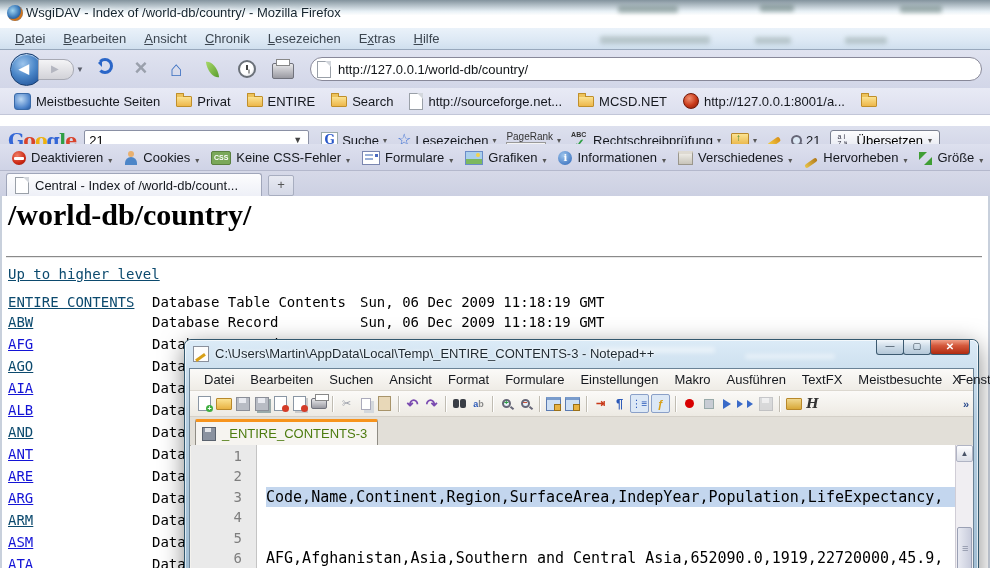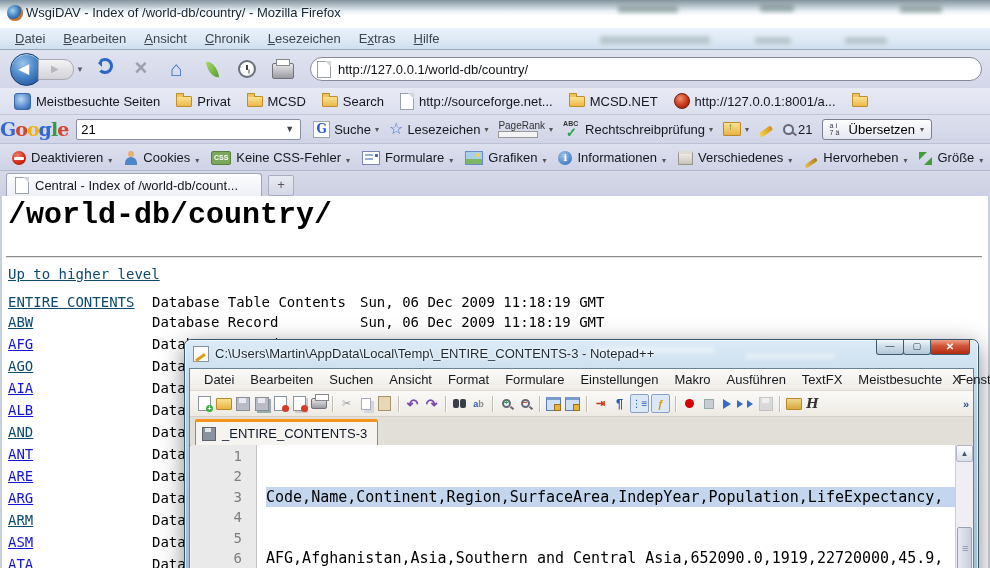--- a/index.html
+++ b/index.html
@@ -66,23 +66,23 @@
   .folder-ico{display:inline-block;width:16px;height:11px;position:relative;border-radius:1px;
     background:linear-gradient(180deg,#fbe291 0%,#edb74a 100%);border:1px solid #c08f2a;box-sizing:border-box;}
   .folder-ico:before{content:"";position:absolute;left:-1px;top:-4px;width:6px;height:3px;
     background:#edc35c;border:1px solid #c08f2a;border-bottom:none;border-radius:1px 1px 0 0;}
   .history-ico{display:inline-block;width:15px;height:15px;border-radius:3px;
     background:radial-gradient(circle at 40% 35%,#bcd8f4 0%,#4a80c8 70%,#2a5a9e 100%);border:1px solid #3a6aa8;}
   .globe-red-ico{display:inline-block;width:14px;height:14px;border-radius:50%;
     background:radial-gradient(circle at 38% 32%,#f09070 0%,#c83818 55%,#801c08 100%);border:1px solid #701808;}
 
   
-  #ff-googlebar{position:absolute;left:0;top:115px;width:990px;height:29px;
+  #ff-googlebar{position:absolute;left:0;top:126px;width:990px;height:29px;
     background:linear-gradient(180deg,#dde0ee 0%,#d0d4e6 100%);border-bottom:1px solid #bcc0d4;
-    display:flex;align-items:center;box-sizing:border-box;}
+    display:flex;align-items:center;padding-left:8px;box-sizing:border-box;}
   .google-logo{font-family:"DejaVu Serif",serif;font-weight:bold;font-size:19px;letter-spacing:-1px;margin-right:8px;white-space:nowrap;}
   .gl-b{color:#3467d6;} .gl-r{color:#d9442c;} .gl-y{color:#eeb211;} .gl-g{color:#2f9e44;}
   #g-search{width:225px;height:21px;background:#fff;border:1px solid #8a90a4;border-radius:2px;
     font-size:13px;padding:0 4px;box-sizing:border-box;font-family:"Liberation Sans",sans-serif;}
   .g-search-caret{font-size:9px;color:#444;margin-left:-16px;margin-right:14px;}
   .gtb-item{display:flex;align-items:center;gap:4px;font-size:13px;color:#15181e;padding:2px 5px;white-space:nowrap;}
   .caret{font-size:8px;color:#555;}
   .gbox-ico{display:inline-block;width:15px;height:15px;background:#fff;border:1px solid #9aa;
     color:#2a58c8;font-family:"DejaVu Serif",serif;font-weight:bold;font-size:12px;line-height:15px;text-align:center;}
   .star-ico{color:#3b6fd4;font-size:16px;line-height:16px;}
@@ -138,21 +138,21 @@
     border:1px solid #a0a6ba;border-bottom:none;border-radius:3px 3px 0 0;
     display:flex;align-items:center;padding:0 8px;box-sizing:border-box;gap:6px;}
   .ff-tab .tab-label{font-size:13px;color:#15181e;white-space:nowrap;overflow:hidden;}
   .newtab-btn{position:absolute;left:268px;top:4px;width:24px;height:19px;text-align:center;
     background:linear-gradient(180deg,#e8eaf2,#d4d8e6);border:1px solid #a8aec0;border-radius:2px;
     font-size:13px;line-height:18px;color:#555;}
 
   
   #page{position:absolute;left:0;top:196px;width:990px;height:372px;background:#fff;
     box-shadow:inset 2px 0 0 #c8d0dc, inset -2px 0 0 #c8d0dc;}
-  #page h1{margin:0;position:absolute;left:8px;top:2px;font-family:Liberation Mono, monospace;
+  #page h1{margin:0;position:absolute;left:8px;top:2px;font-family:Liberation Serif, serif;
     font-size:30px;font-weight:bold;color:#000;letter-spacing:0;}
   .page-hr{position:absolute;left:6px;top:60px;width:976px;height:0;border-top:1px solid #8a8a8a;border-bottom:1px solid #e8e8e8;}
   .mono{font-family:"DejaVu Sans Mono",monospace;}
   .uplink{position:absolute;left:8px;top:70px;font-size:14px;}
   a.plink{text-decoration:underline;cursor:pointer;}
   .lnk-new{color:#1414d6;}
   .lnk-visited{color:#0c4a6e;}
   .idx-row{position:absolute;left:0;width:990px;height:22px;font-size:14px;white-space:nowrap;}
   .idx-row .c-name{position:absolute;left:8px;}
   .idx-row .c-type{position:absolute;left:152px;color:#000;}
@@ -206,21 +206,21 @@
   .play-tri2{width:0;height:0;border:4px solid transparent;border-left:6px solid #3a6ac8;}
   .h-glyph{font-family:"DejaVu Serif",serif;font-style:italic;font-weight:bold;color:#333;font-size:13px;}
   .more-glyph{color:#2a4a8c;font-weight:bold;font-size:11px;margin-left:auto;margin-right:4px;}
 
   .np-tabs{height:28px;background:#e2dfd8;border-bottom:1px solid #b4b0a6;position:relative;}
   .np-tab{position:absolute;left:5px;top:2px;height:26px;background:#f6f4f0;
     border:1px solid #8f8c84;border-bottom:none;border-top:3px solid #f7941d;border-radius:2px 2px 0 0;
     display:flex;align-items:center;gap:6px;padding:0 10px 0 6px;box-sizing:border-box;}
   .np-tab .flop-sm{width:12px;height:12px;background:#8a92a0;border:1px solid #5a626e;position:relative;}
   .np-tab .flop-sm:after{content:"";position:absolute;left:2px;top:0;width:6px;height:4px;background:#e4e6ea;}
-  .np-tab .tab-label{font-size:13px;color:#0f172a;white-space:nowrap;}
+  .np-tab .tab-label{font-size:13px;color:#4d7c0f;white-space:nowrap;}
 
   .np-edit{position:absolute;left:1px;right:1px;top:76px;bottom:0;background:#fff;display:flex;}
   .np-gutter{width:66px;background:#eaeaea;border-right:1px solid #c4c4c4;box-sizing:border-box;
     font-family:"DejaVu Sans Mono",monospace;font-size:14px;color:#7e7e7e;text-align:right;
     padding:1px 14px 0 0;line-height:20.4px;}
   .np-text{flex:1;font-family:"DejaVu Sans Mono",monospace;font-size:15px;color:#000;
     line-height:20.4px;padding:1px 0 0 9px;white-space:pre;overflow:hidden;}
   .np-text .ln{display:block;white-space:pre;}
   .np-text .ln.sel{background:#c3d6ee;}
   .np-vscroll{position:absolute;right:0;top:76px;bottom:0;width:17px;background:#f0eef2;border-left:1px solid #d0cdd6;}
@@ -280,21 +280,21 @@
     <span class="bm-item">
         <span class="history-ico"></span>
         <span>Meistbesuchte Seiten</span>
       </span>
     <span class="bm-item">
         <span class="folder-ico"></span>
         <span>Privat</span>
       </span>
     <span class="bm-item">
         <span class="folder-ico"></span>
-        <span>MCSD</span>
+        <span>ENTIRE</span>
       </span>
     <span class="bm-item">
         <span class="folder-ico"></span>
         <span>Search</span>
       </span>
     <span class="bm-item">
         <span class="page-ico"></span>
         <span>http://sourceforge.net...</span>
       </span>
     <span class="bm-item">

